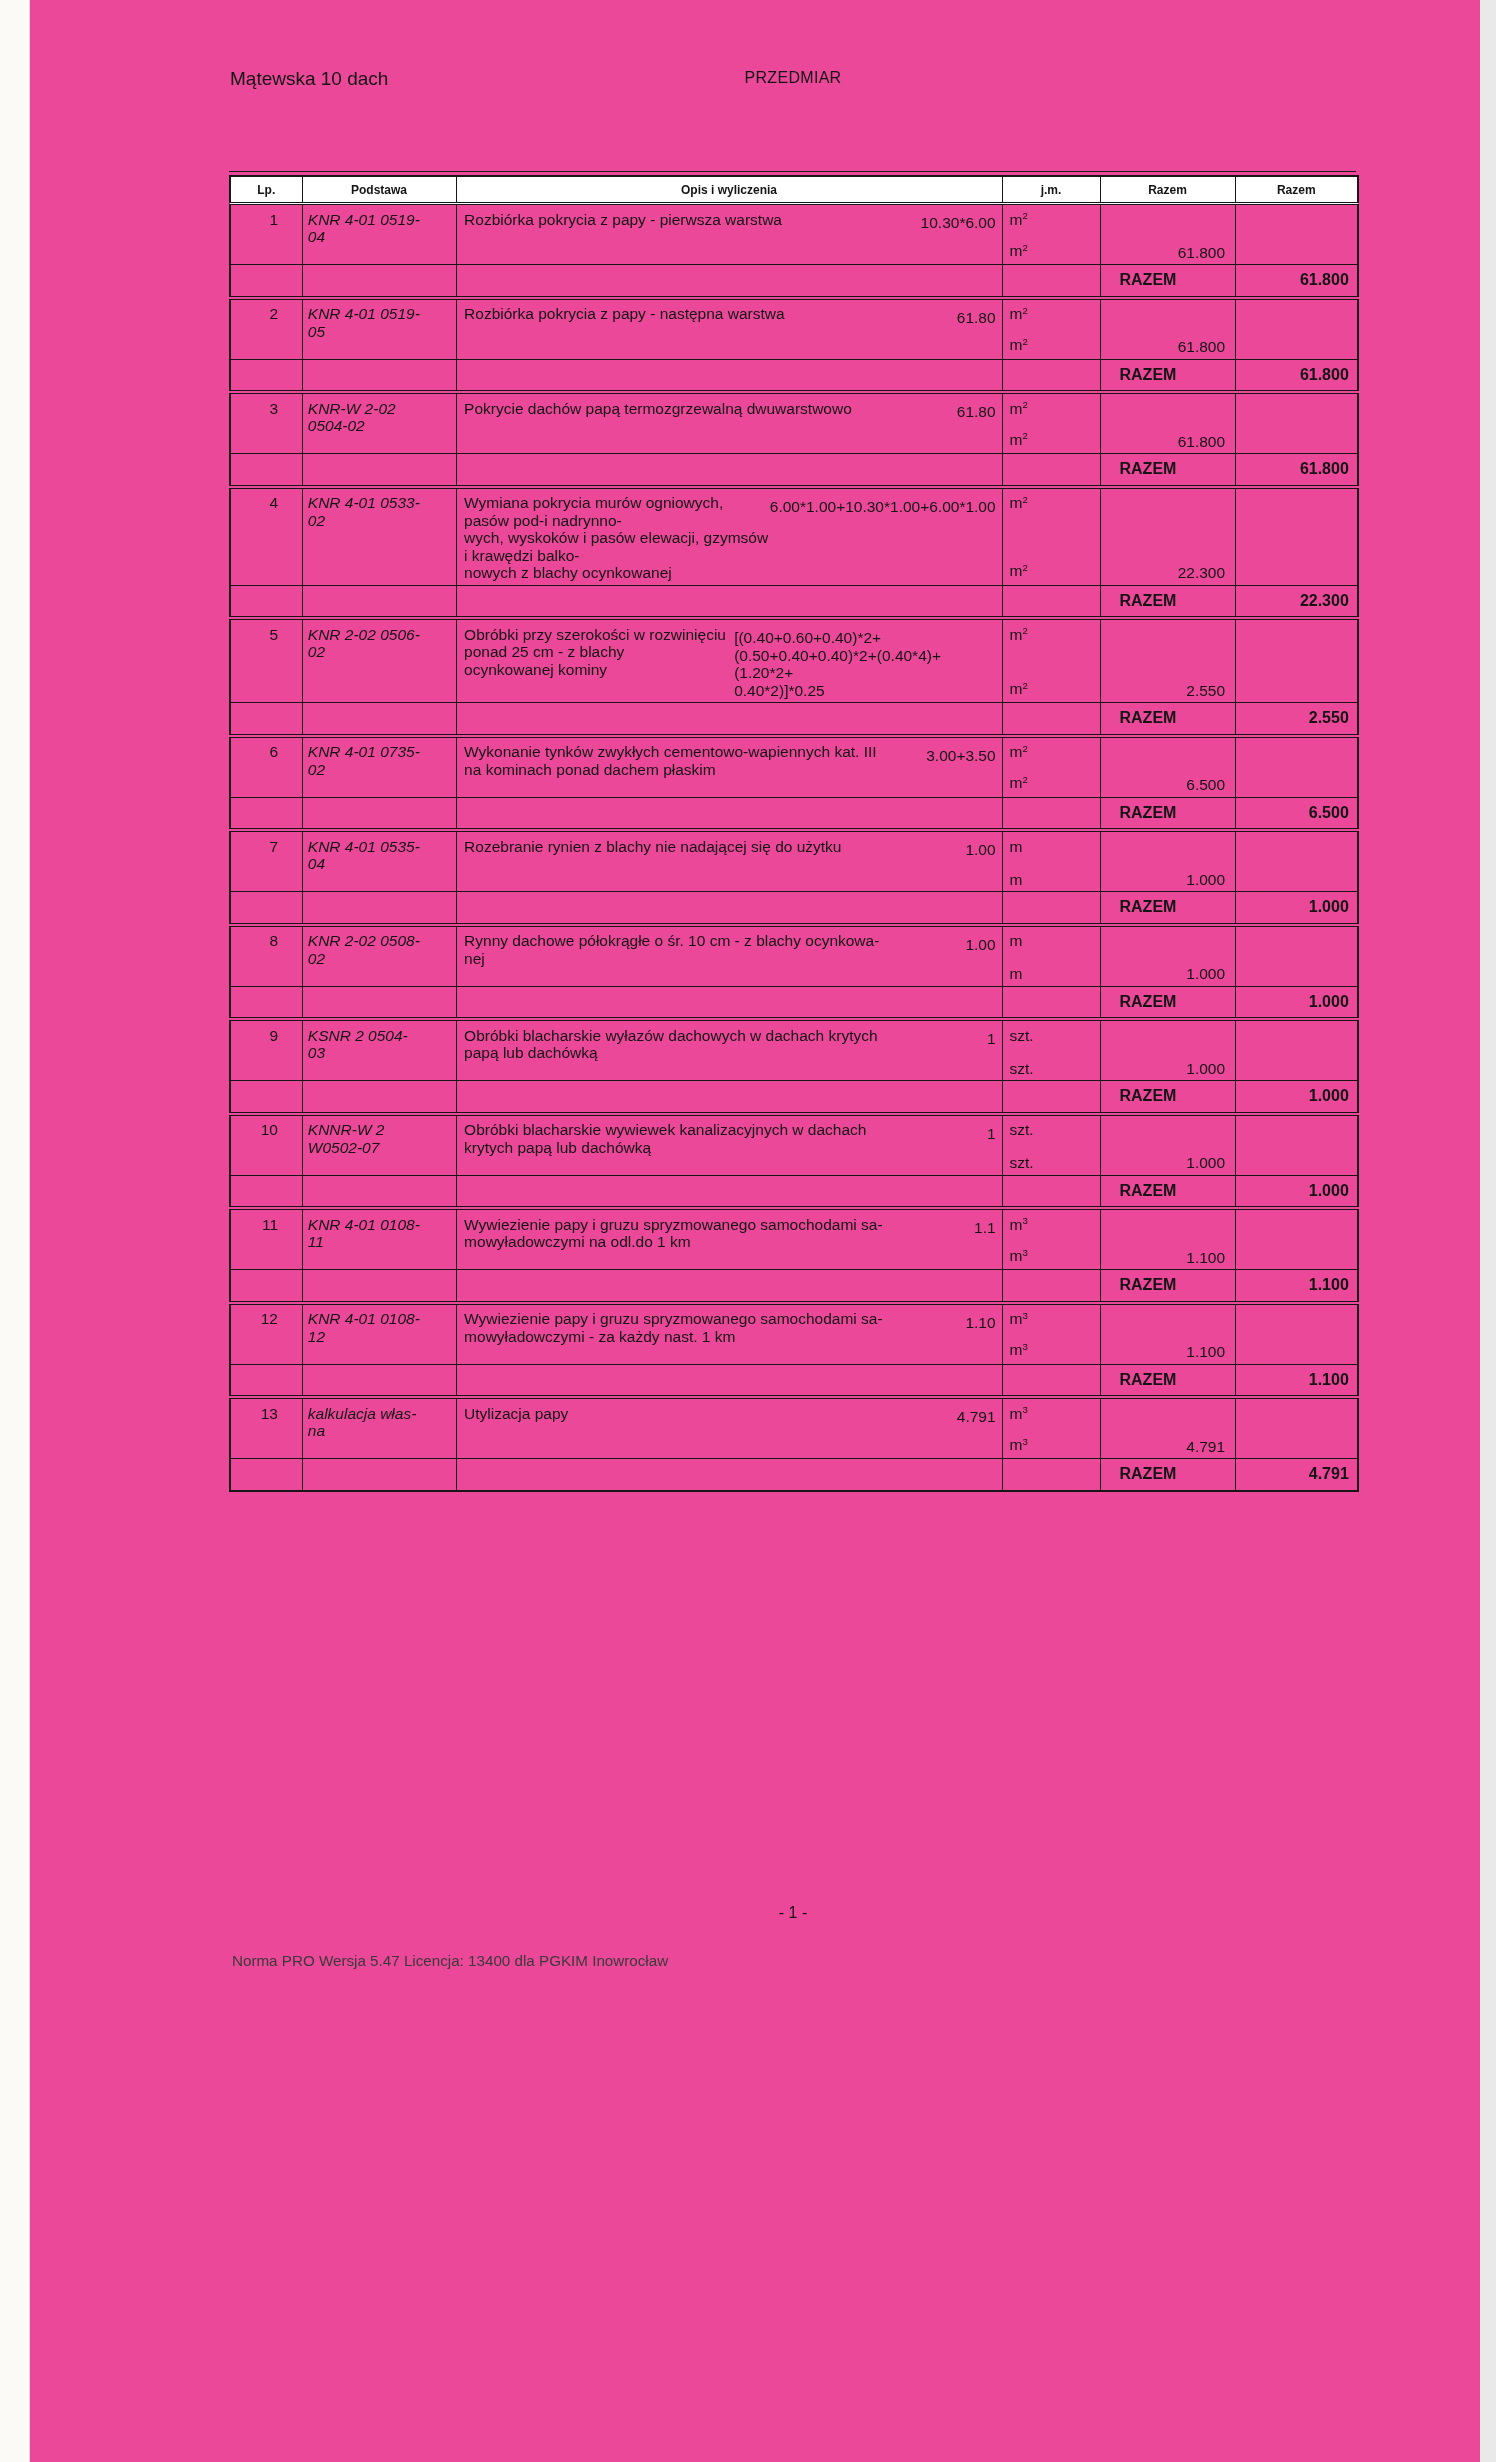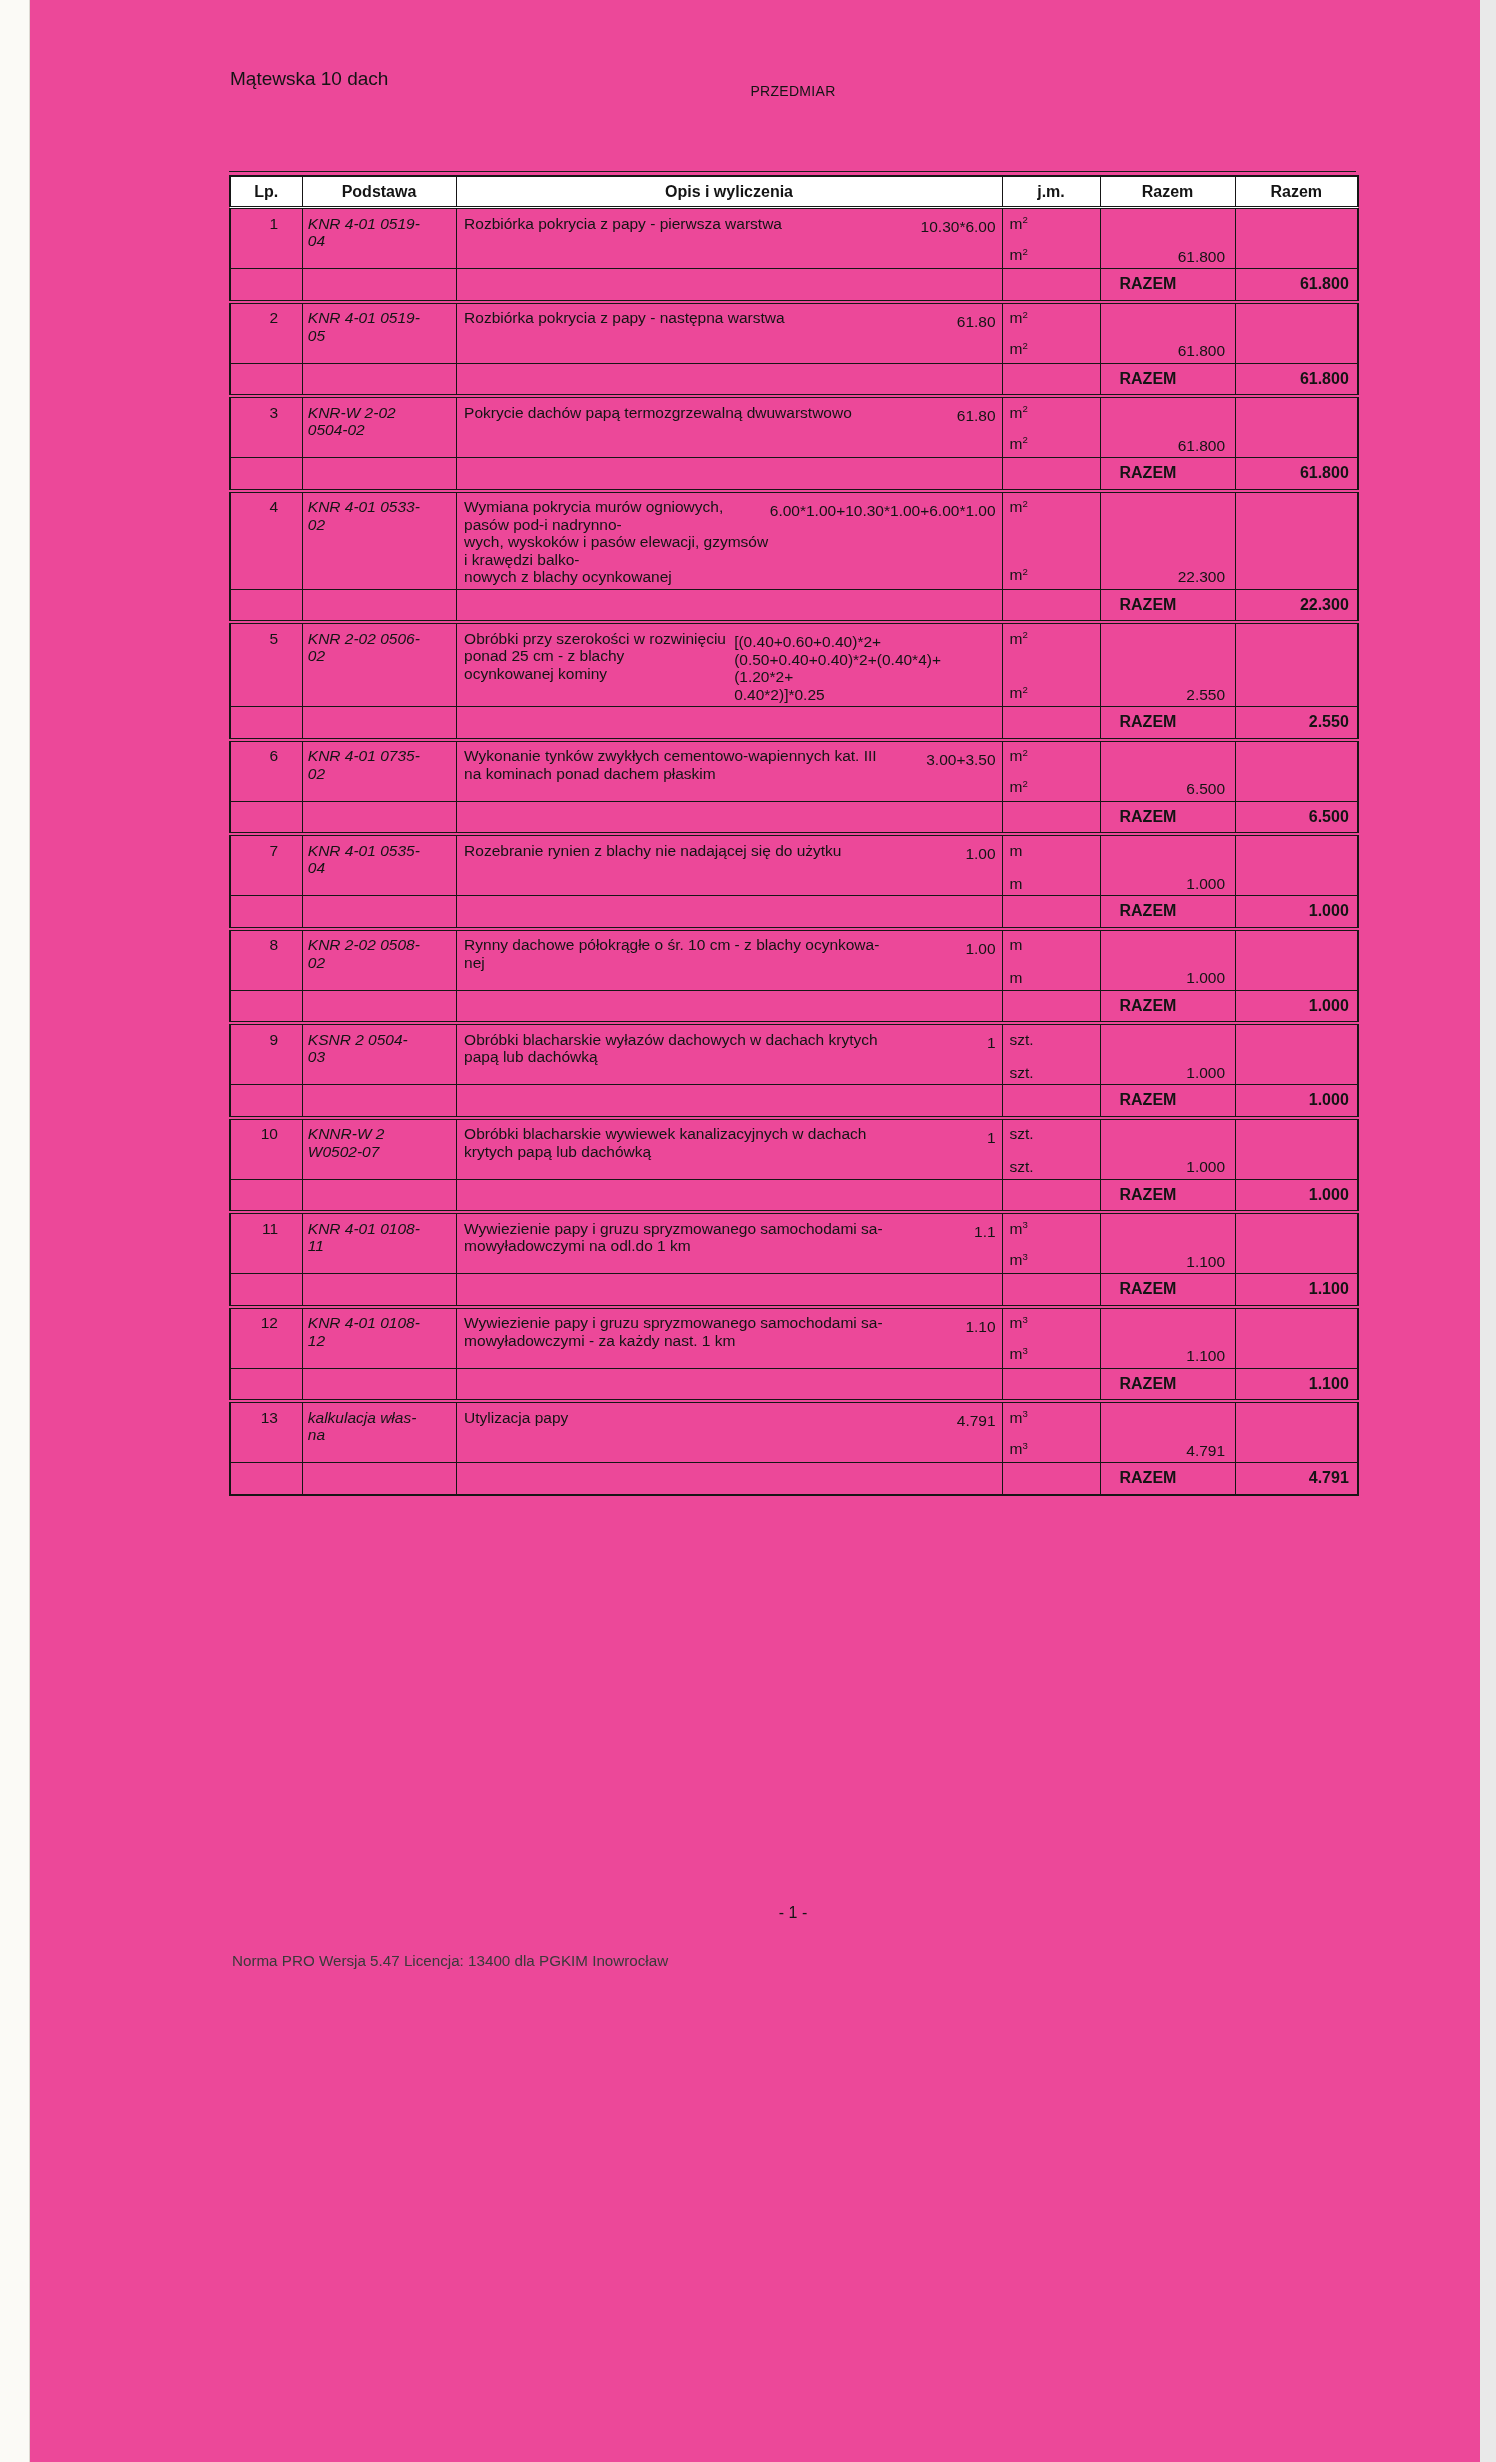--- a/index.html
+++ b/index.html
@@ -14,33 +14,33 @@
   
   .scan-strip{
     position:absolute;left:0;top:0;width:29px;height:100%;
     background:#fbfaf6;border-right:0.6px solid #dcd9d2;
   }
   .doc-title{
     position:absolute;left:230px;top:68px;
     font-size:19px;line-height:22px;
   }
   .doc-type{
-    position:absolute;left:230px;top:80px;width:1126px;
-    text-align:center;font-size:14px;letter-spacing:0.3px;line-height:23.5px;
+    position:absolute;left:230px;top:66px;width:1126px;
+    text-align:center;font-size:16px;letter-spacing:0.3px;line-height:23.5px;
   }
   .table-wrap{position:absolute;left:229px;top:171px;width:1127px;}
   .rule-top{height:1.2px;background:#1c1c1c;margin-bottom:2.9px;}
   table.przedmiar{
     width:100%;
     border-collapse:collapse;
     table-layout:fixed;
     border:2.9px solid #161616;
   }
   .przedmiar th{
-    font-size:16px;font-weight:bold;text-align:center;
+    font-size:12px;font-weight:bold;text-align:center;
     padding:5.9px 2.3px 5.3px;
     border-right:1.2px solid #161616;
     border-bottom:3.5px double #161616;
     background:#fff;
   }
   .przedmiar td{
     border-right:1.2px solid #161616;
     vertical-align:top;
     font-size:15.5px;line-height:17.6px;
     padding:0;

